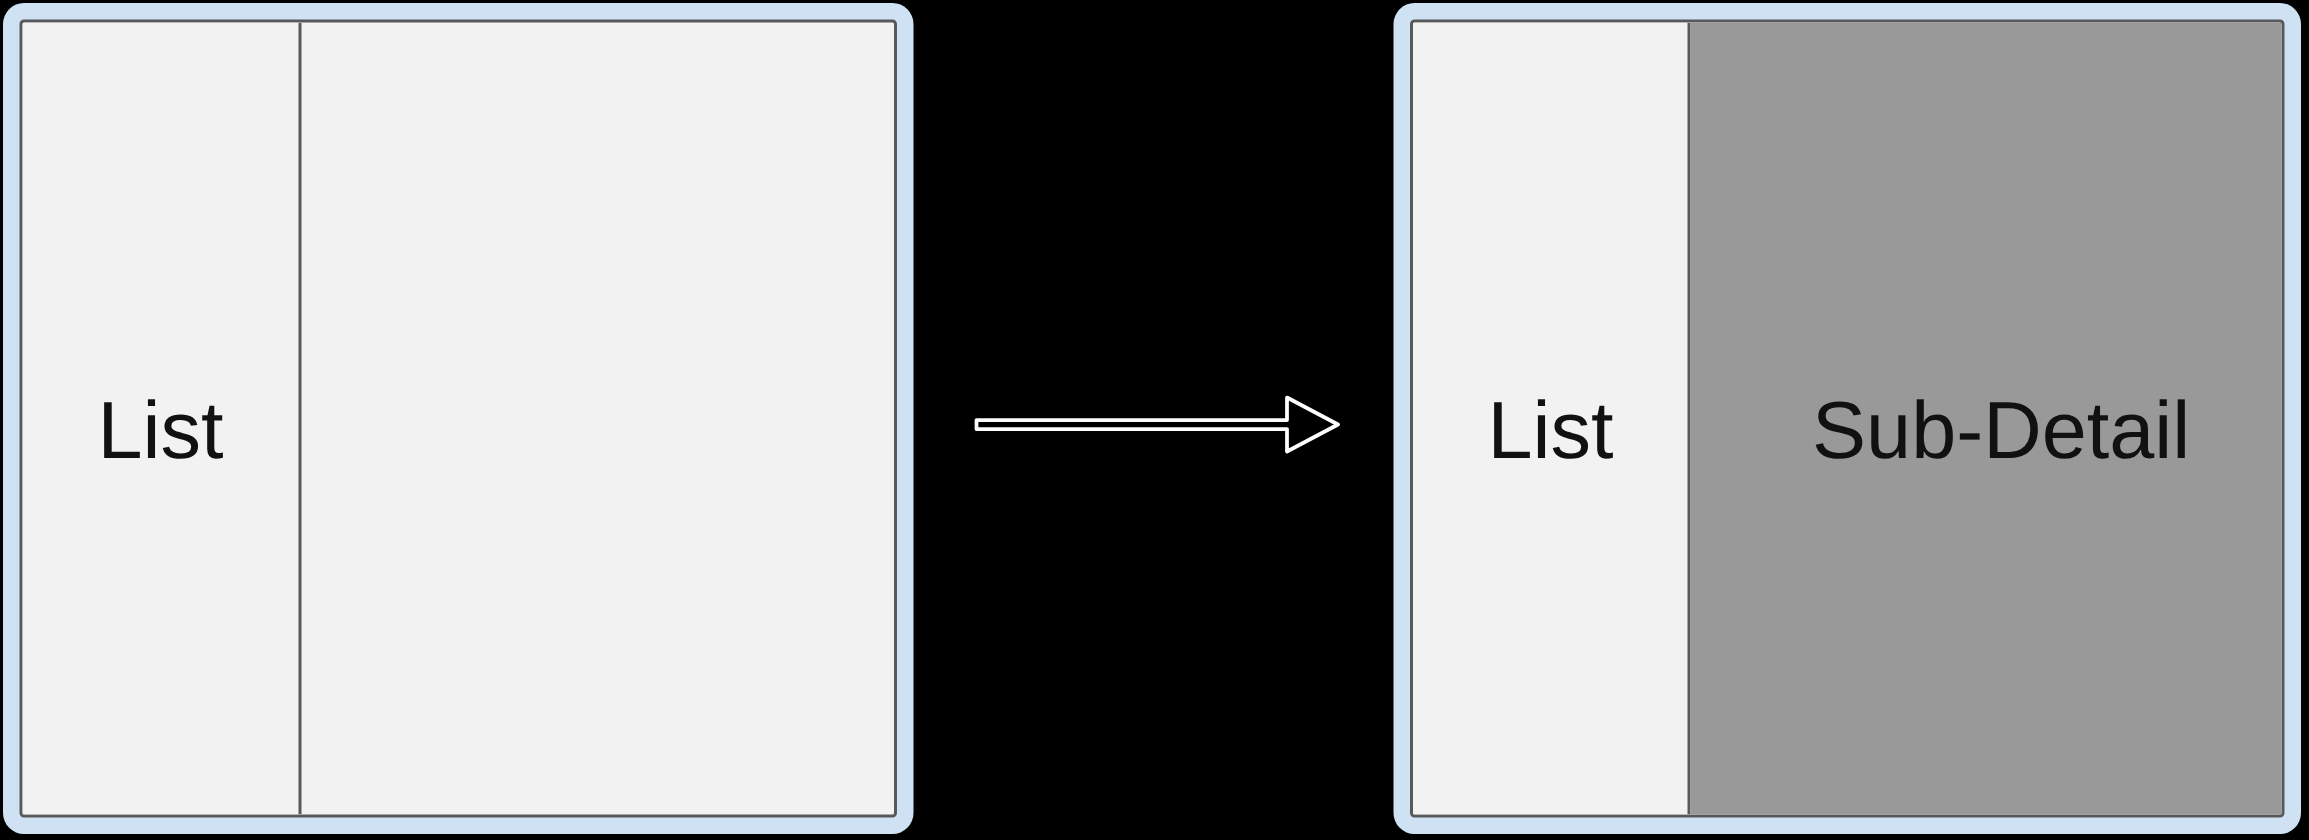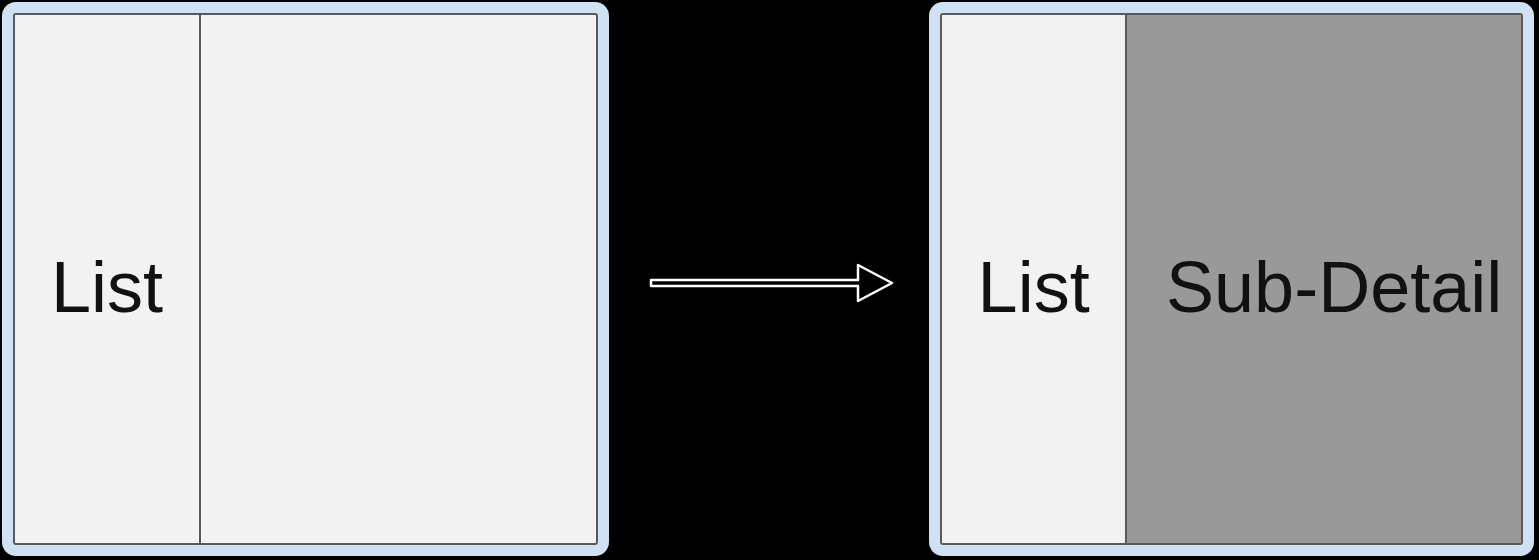--- a/index.html
+++ b/index.html
@@ -49,21 +49,21 @@
   }
   .pane.list {
     flex: 0 0 32%;
     background: var(--list-bg);
     border-right: 2px solid var(--inner-border);
   }
   .pane.main { flex: 1 1 auto; }
   .device.before .pane.main { background: var(--detail-bg); }
   .device.after  .pane.main { background: var(--sub-detail-bg); padding-left: 20px; }
   .pane-label {
-    font-size: 72px;
+    font-size: 54px;
     line-height: 1;
     color: var(--text);
     transform: translateY(8px);
     white-space: nowrap;
   }
   .arrow {
     position: absolute;
     left: 648px;
     top: 260px;
     width: 248px;

